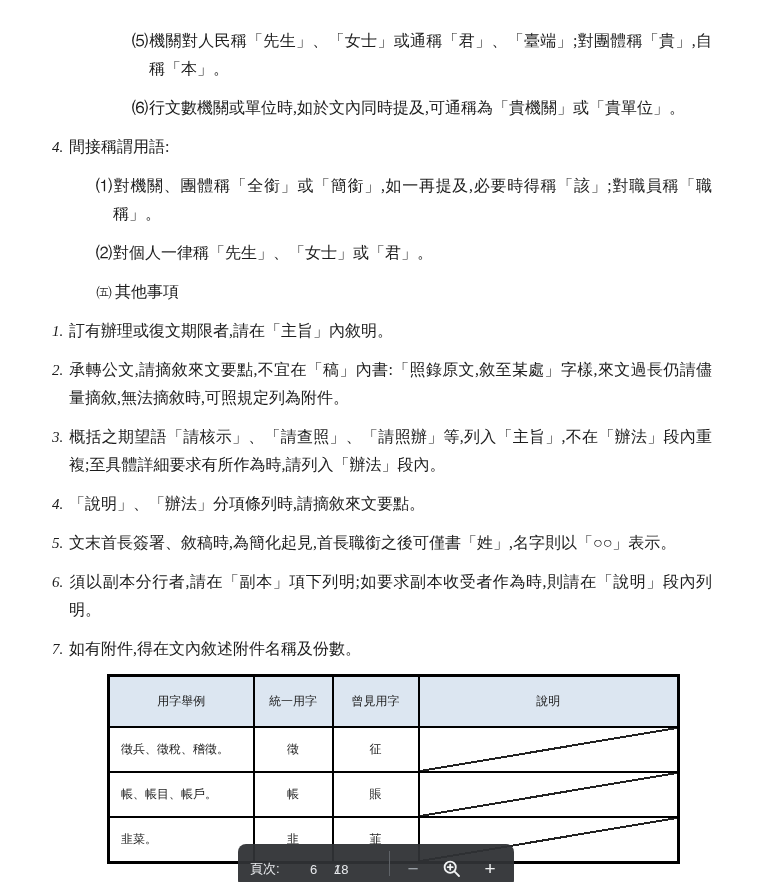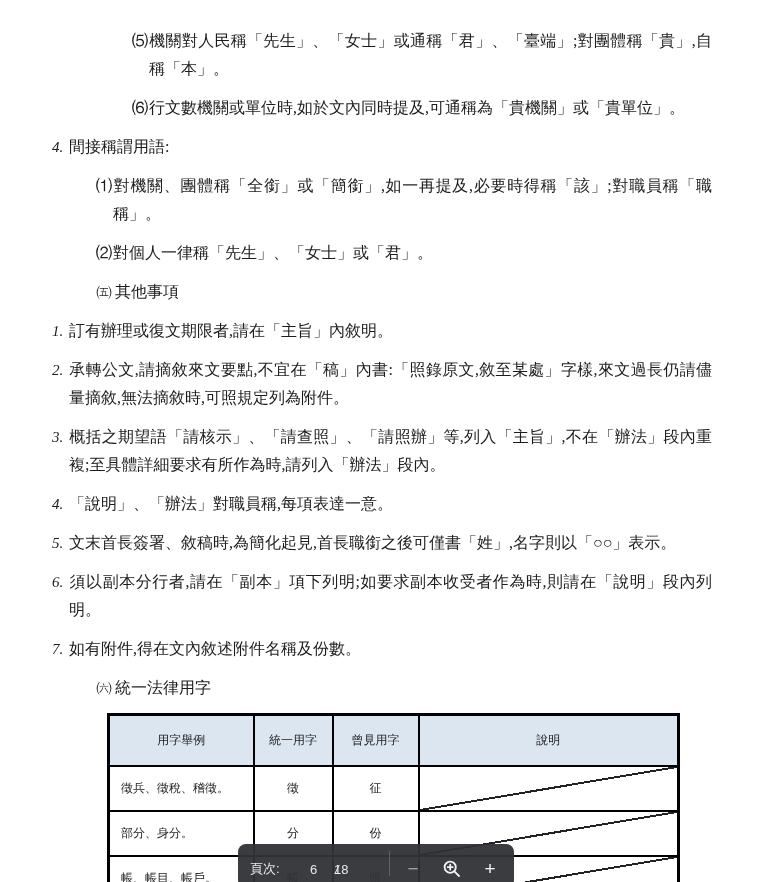--- a/index.html
+++ b/index.html
@@ -64,25 +64,24 @@
 <div class="doc">
   <p class="p-par2"><span class="marker">⑸</span><span>機關對人民稱「先生」、「女士」或通稱「君」、「臺端」;對團體稱「貴」,自稱「本」。</span></p>
   <p class="p-par2"><span class="marker">⑹</span><span>行文數機關或單位時,如於文內同時提及,可通稱為「貴機關」或「貴單位」。</span></p>
   <p class="p-num"><span class="marker marker-italic">4.</span><span>間接稱謂用語:</span></p>
   <p class="p-par1"><span class="marker">⑴</span><span>對機關、團體稱「全銜」或「簡銜」,如一再提及,必要時得稱「該」;對職員稱「職稱」。</span></p>
   <p class="p-par1"><span class="marker">⑵</span><span>對個人一律稱「先生」、「女士」或「君」。</span></p>
   <p class="p-sec"><span class="marker">㈤</span><span>其他事項</span></p>
   <p class="p-num"><span class="marker marker-italic">1.</span><span>訂有辦理或復文期限者,請在「主旨」內敘明。</span></p>
   <p class="p-num"><span class="marker marker-italic">2.</span><span>承轉公文,請摘敘來文要點,不宜在「稿」內書:「照錄原文,敘至某處」字樣,來文過長仍請儘量摘敘,無法摘敘時,可照規定列為附件。</span></p>
   <p class="p-num"><span class="marker marker-italic">3.</span><span>概括之期望語「請核示」、「請查照」、「請照辦」等,列入「主旨」,不在「辦法」段內重複;至具體詳細要求有所作為時,請列入「辦法」段內。</span></p>
-  <p class="p-num"><span class="marker marker-italic">4.</span><span>「說明」、「辦法」對職員稱,每項表達一意。</span></p>
+  <p class="p-num"><span class="marker marker-italic">4.</span><span>「說明」、「辦法」分項條列時,請摘敘來文要點。</span></p>
   <p class="p-num"><span class="marker marker-italic">5.</span><span>文末首長簽署、敘稿時,為簡化起見,首長職銜之後可僅書「姓」,名字則以「○○」表示。</span></p>
   <p class="p-num"><span class="marker marker-italic">6.</span><span>須以副本分行者,請在「副本」項下列明;如要求副本收受者作為時,則請在「說明」段內列明。</span></p>
   <p class="p-num"><span class="marker marker-italic">7.</span><span>如有附件,得在文內敘述附件名稱及份數。</span></p>
-  <p class="p-sec"><span class="marker">㈥</span><span>統一法律用字</span></p>
 </div>
 
 <table class="terms-table">
   <colgroup>
       <col style="width:145px">
       <col style="width:79px">
       <col style="width:86px">
       <col style="width:260px">
     </colgroup>
   <thead>
@@ -91,26 +90,20 @@
       <th>統一用字</th>
       <th>曾見用字</th>
       <th>說明</th>
     </tr>
   </thead>
   <tbody>
     <tr>
       <td class="cell-example">徵兵、徵稅、稽徵。</td>
       <td>徵</td>
       <td>征</td>
-      <td class="cell-diag"></td>
-    </tr>
-    <tr>
-      <td class="cell-example">部分、身分。</td>
-      <td>分</td>
-      <td>份</td>
       <td class="cell-diag"></td>
     </tr>
     <tr>
       <td class="cell-example">帳、帳目、帳戶。</td>
       <td>帳</td>
       <td>賬</td>
       <td class="cell-diag"></td>
     </tr>
     <tr>
       <td class="cell-example">韭菜。</td>

